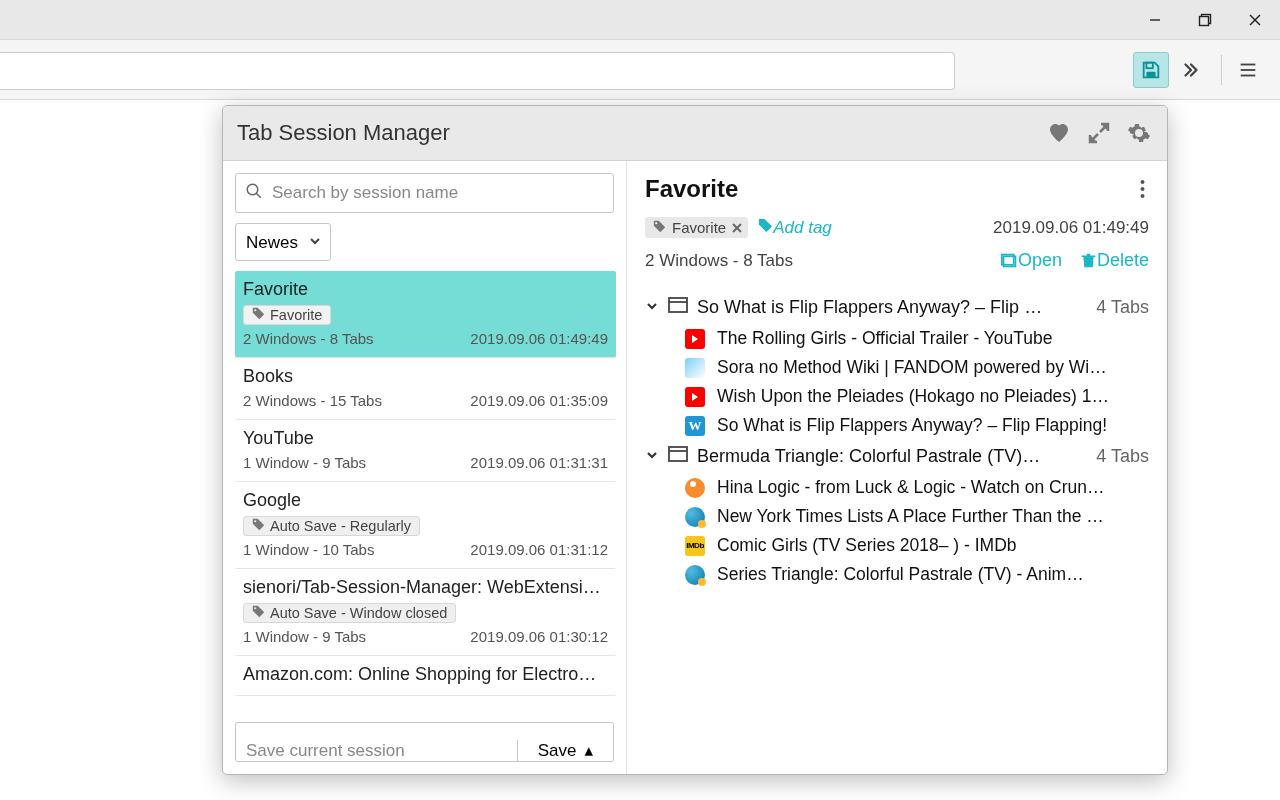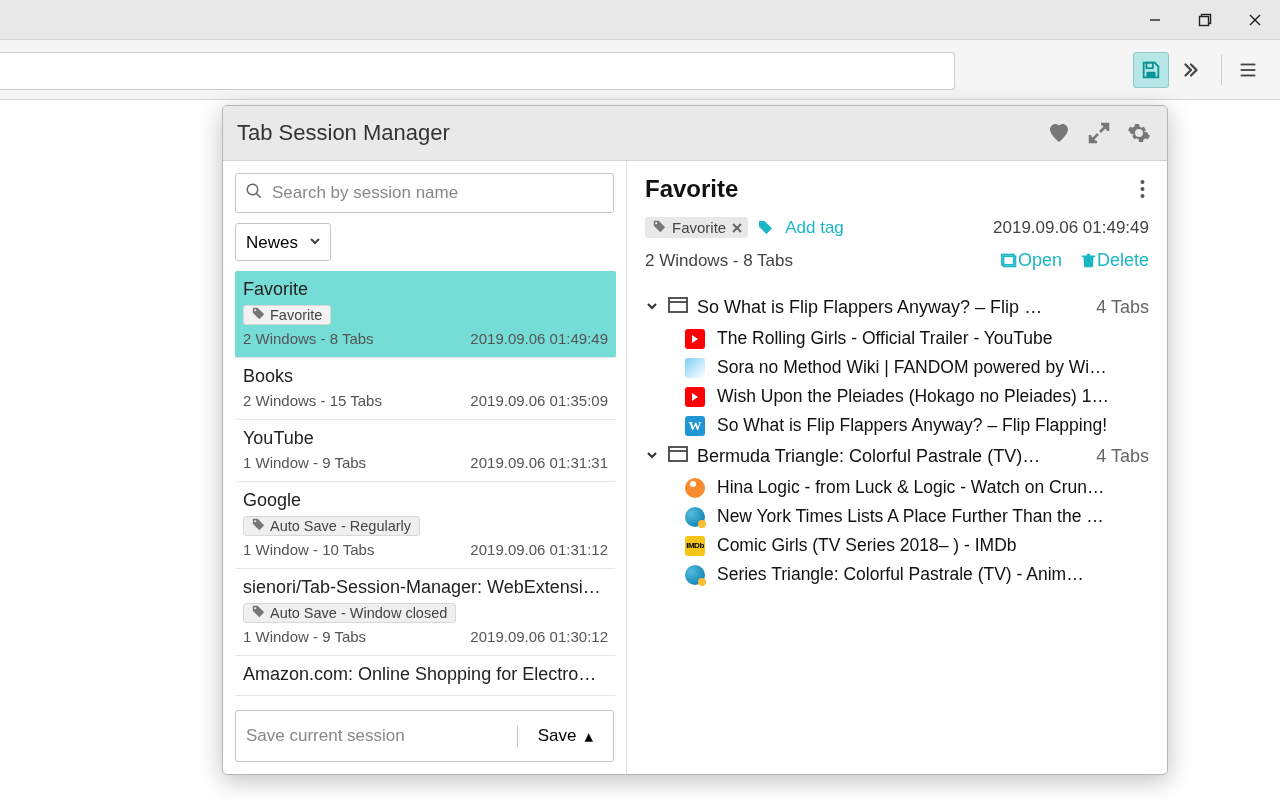--- a/index.html
+++ b/index.html
@@ -47,38 +47,38 @@
   .session-list { flex: 1; overflow-y: auto; padding-right: 4px; }
   .session-item { padding: 8px 8px 10px 8px; border-bottom: 1px solid #e5e5e5; cursor: pointer; margin-right: 6px; border-radius: 2px; }
   .session-item.active { background: #76dcd6; }
   .session-item.active .session-name { font-weight: 400; }
   .session-name { font-size: 18px; color: #222; white-space: nowrap; overflow: hidden; text-overflow: ellipsis; }
   .session-tag { display: inline-flex; align-items: center; gap: 5px; background: #efefef; border: 1px solid #d8d8d8; border-radius: 3px; padding: 1px 8px; font-size: 14.5px; color: #444; margin-top: 5px; }
   .session-item.active .session-tag { background: #f2f2f2; }
   .session-tag .tag-icon svg { width: 13px; height: 13px; fill: #777; }
   .session-meta { display: flex; justify-content: space-between; margin-top: 5px; font-size: 15px; color: #555; }
 
-  .save-bar { display: flex; border: 1px solid #c5c5c5; border-radius: 3px; margin: 8px 12px 12px 0; height: 52px; align-items: center; }
+  .save-bar { display: flex; border: 1px solid #c5c5c5; border-radius: 3px; margin: 8px 12px 12px 0; height: 40px; align-items: flex-end; }
   .save-bar input { flex: 1; border: none; padding: 0 10px; font-size: 17px; border-radius: 3px 0 0 3px; }
   .save-bar input::placeholder { color: #888; }
   .save-bar .save-btn { border: none; border-left: 1px solid #c5c5c5; background: #fff; padding: 0 20px; font-size: 17px; display: flex; align-items: center; gap: 8px; border-radius: 0 3px 3px 0; }
 
   
   .right { flex: 1; padding: 14px 18px 14px 18px; overflow-y: auto; position: relative; }
   .detail-header { display: flex; align-items: flex-start; }
   .detail-title { font-size: 24px; font-weight: bold; color: #111; flex: 1; }
   .kebab { padding: 4px; }
   .kebab svg { width: 5px; height: 20px; }
   .kebab circle { fill: #555; }
 
   .detail-row2 { display: flex; align-items: center; margin-top: 10px; gap: 10px; }
   .detail-tag { background: #e8e8e8; border-radius: 3px; padding: 2px 6px 2px 8px; font-size: 15px; color: #444; display: inline-flex; align-items: center; gap: 6px; }
   .detail-tag .tag-icon svg { width: 13px; height: 13px; fill: #777; }
   .detail-tag .x svg { width: 10px; height: 10px; stroke: #666; stroke-width: 2; }
-  .add-tag { color: #1ab7c4; font-size: 17px; display: inline-flex; align-items: center; gap: 12px; }
+  .add-tag { color: #1ab7c4; font-size: 17px; display: inline-flex; align-items: flex-start; gap: 0; font-style: italic; }
   .add-tag svg { width: 15px; height: 15px; fill: #1ab7c4; }
   .detail-date { margin-left: auto; color: #444; font-size: 17px; }
 
   .detail-row3 { display: flex; align-items: center; margin-top: 12px; font-size: 17px; }
   .detail-meta { color: #444; }
   .action-open, .action-delete { color: #1ab7c4; display: inline-flex; align-items: center; margin-left: 18px; font-size: 18px; }
   .action-open { margin-left: auto; }
   .action-open svg, .action-delete svg { width: 17px; height: 17px; stroke: #1ab7c4; fill: none; stroke-width: 2; }
   .action-delete svg { fill: #1ab7c4; stroke: none; }
 

